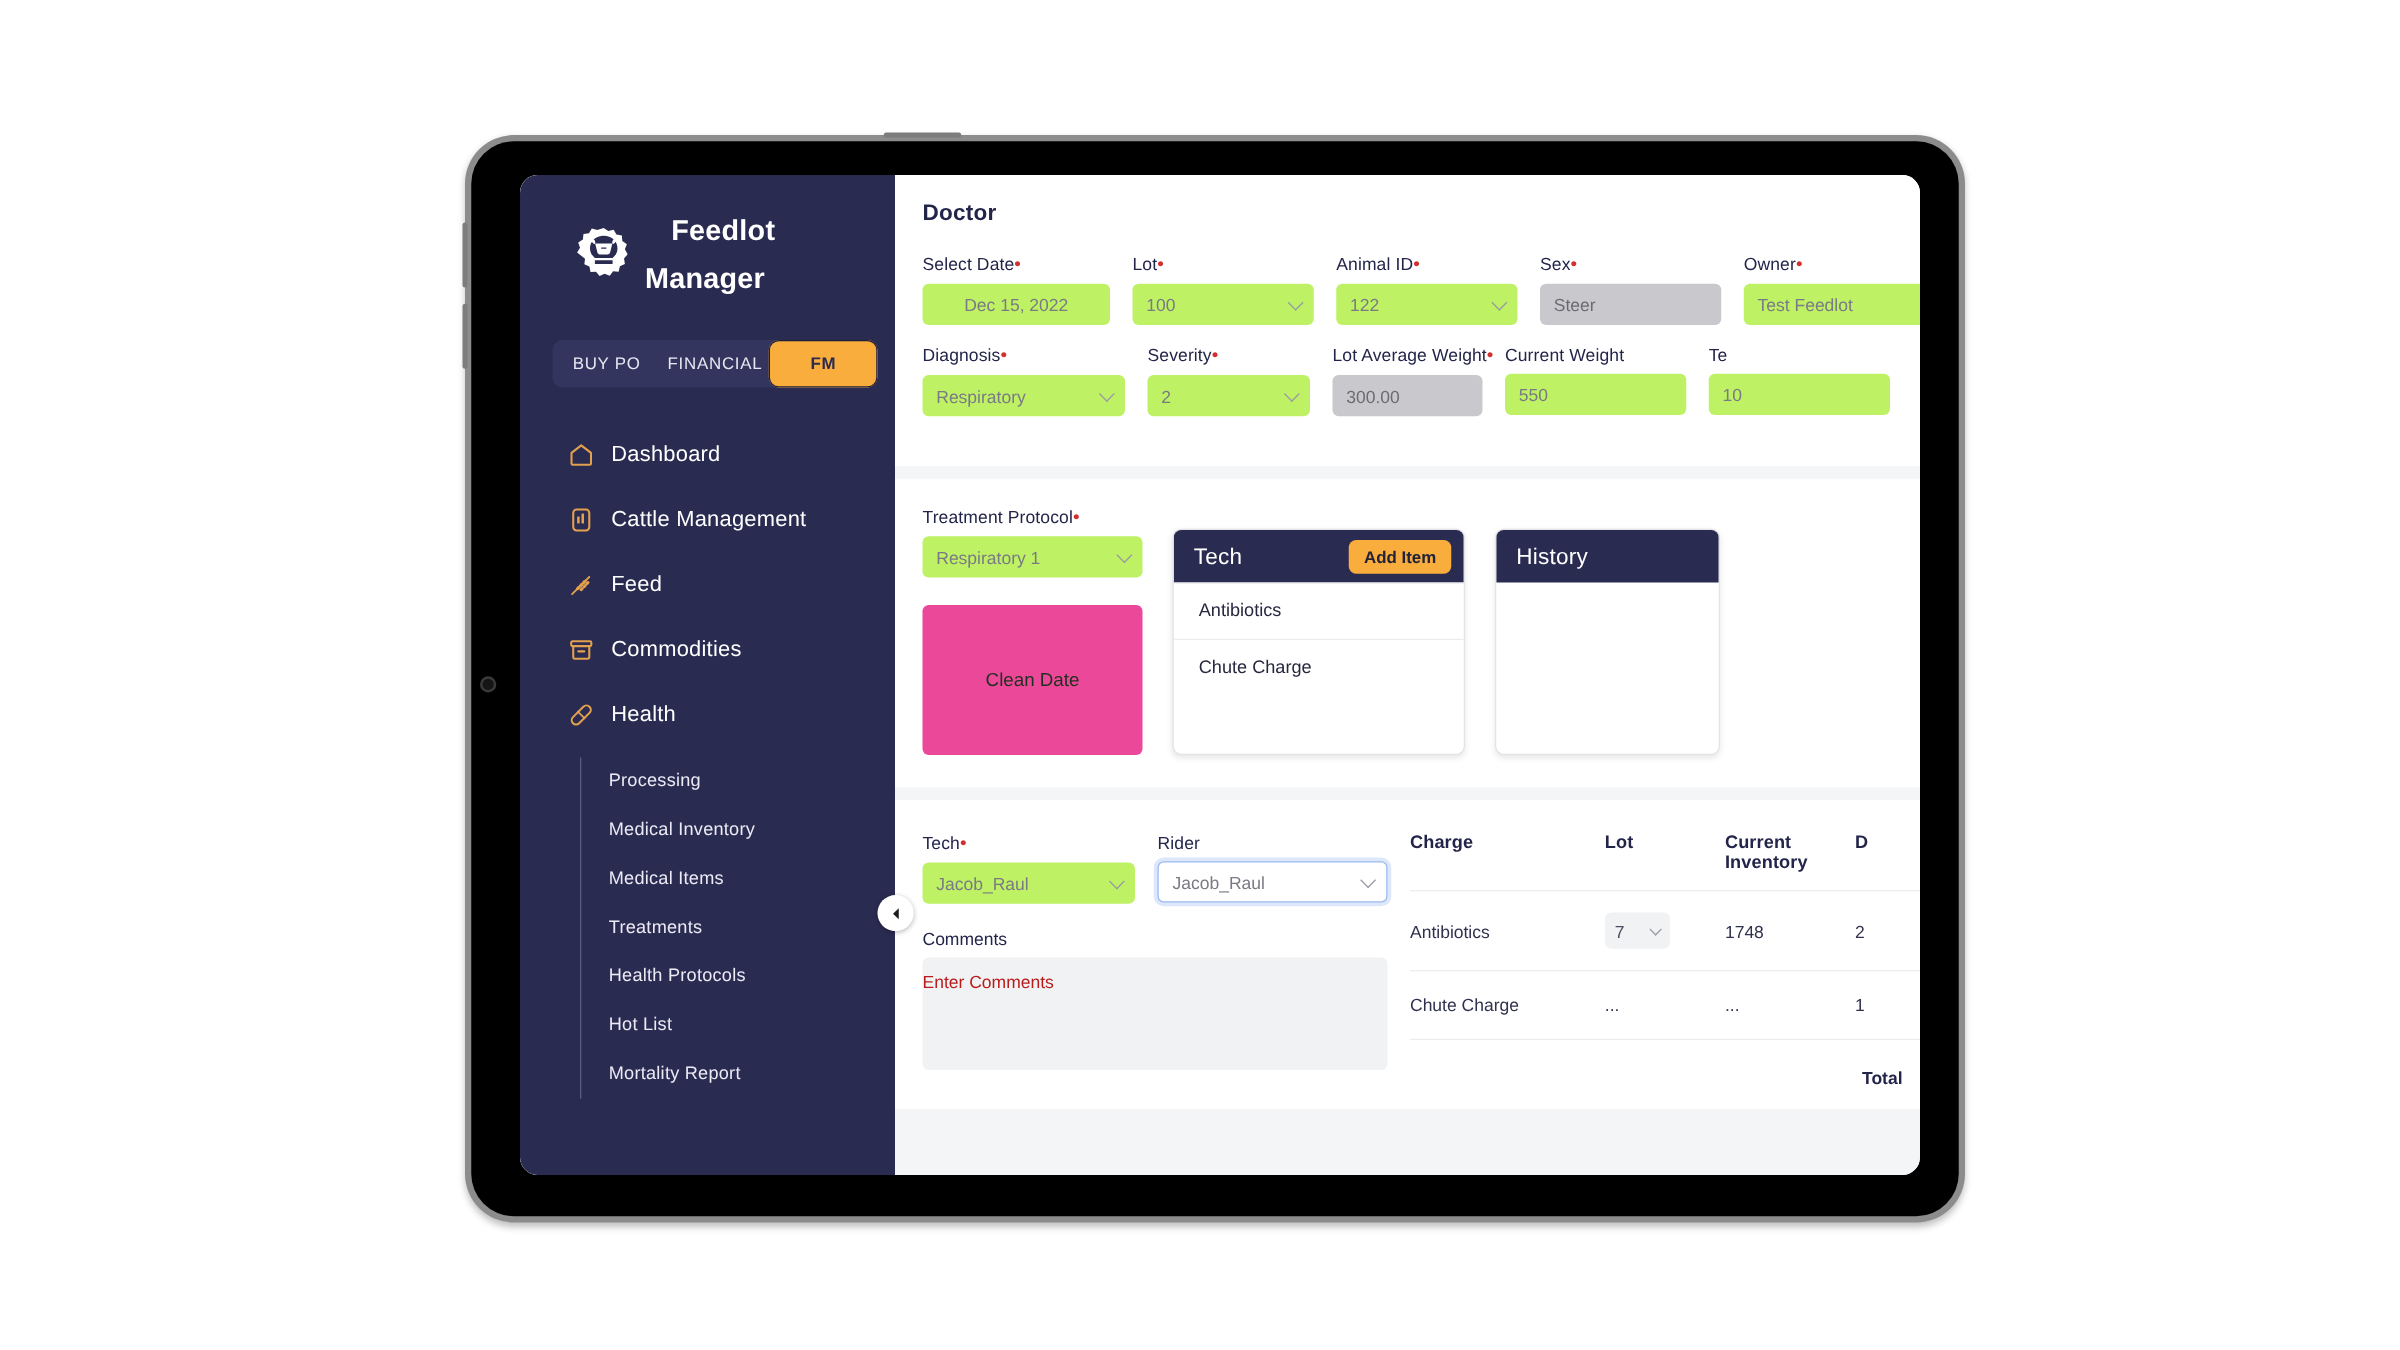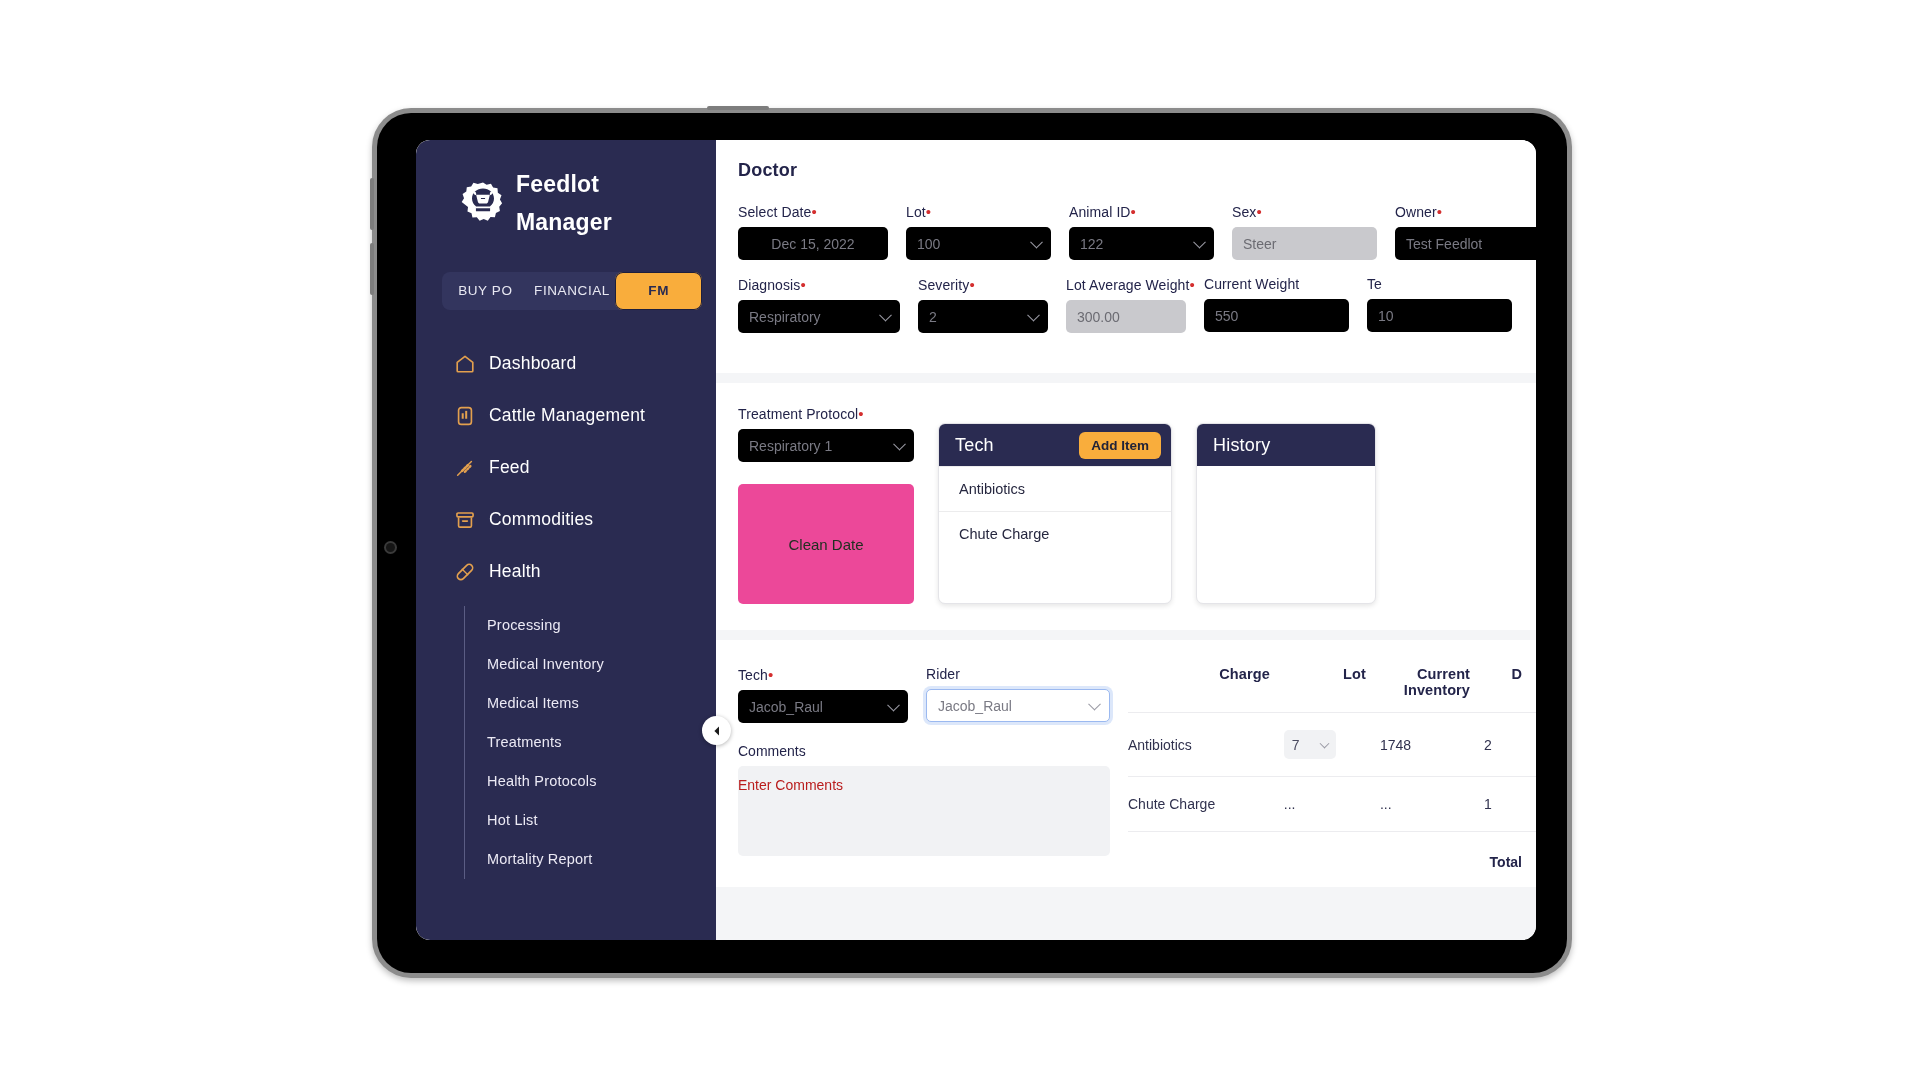--- a/index.html
+++ b/index.html
@@ -52,21 +52,21 @@
   #sidebar {
     position: absolute; left: 0; top: 0;
     width: 300px; height: 800px;
     background: #2a2b51;
     border-radius: 14px 0 0 14px;
     color: #ffffff;
   }
   #brand { display: flex; align-items: center; gap: 11px; padding: 32px 0 0 45px; }
   #brand-logo { width: 44px; height: 44px; flex: none; }
   #brand-text { line-height: 1.06; }
-  #brand-line-1 { font-size: 23px; font-weight: bold; letter-spacing: .2px; }
+  #brand-line-1 { font-size: 23px; font-weight: bold; letter-spacing: .2px; margin-left: 21px; }
   #brand-line-2 { font-size: 23px; font-weight: bold; letter-spacing: .2px; margin-top: 14px; }
 
   #seg-tabs {
     margin: 37px 0 0 26px;
     width: 260px; height: 38px;
     background: #33355e;
     border-radius: 8px;
     display: flex; align-items: center;
     position: relative;
   }
@@ -145,21 +145,21 @@
   .field-row { display: flex; padding-left: 22px; gap: 18px; margin-bottom: 16px; }
   .field { flex: none; }
   .field-label {
     font-size: 14px; color: #23244a;
     margin-bottom: 7px; font-weight: 500;
     letter-spacing: .1px; white-space: nowrap;
   }
   .req { color: #d42f2f; font-size: 15px; }
   .field-control {
     height: 33px;
-    background: #000000;
+    background: #bef264;
     border-radius: 5px;
     display: flex; align-items: center;
     padding: 0 11px;
     font-size: 14px; color: #7a7a84;
     position: relative;
   }
   .field-control.disabled { background: #c9c9cd; color: #6b6b72; }
   .field-control.centered { justify-content: center; }
   .field-control.focused {
     background: #ffffff;
@@ -225,21 +225,21 @@
     background: #f1f2f4;
     border-radius: 5px;
     padding: 11px 0;
     font-size: 14px; color: #b91c1c;
   }
 
   
   #charges-table { margin-left: 18px; width: 420px; font-size: 14px; }
   #charges-table table { border-collapse: collapse; width: 100%; }
   #charges-table th {
-    text-align: right;
+    text-align: left;
     font-size: 14.5px; font-weight: bold;
     color: #23244a;
     padding: 0 14px 14px 0;
     vertical-align: top;
     letter-spacing: .1px;
   }
   #charges-table td {
     padding: 17px 14px 17px 0;
     color: #30314e;
     border-top: 1px solid #ececef;

